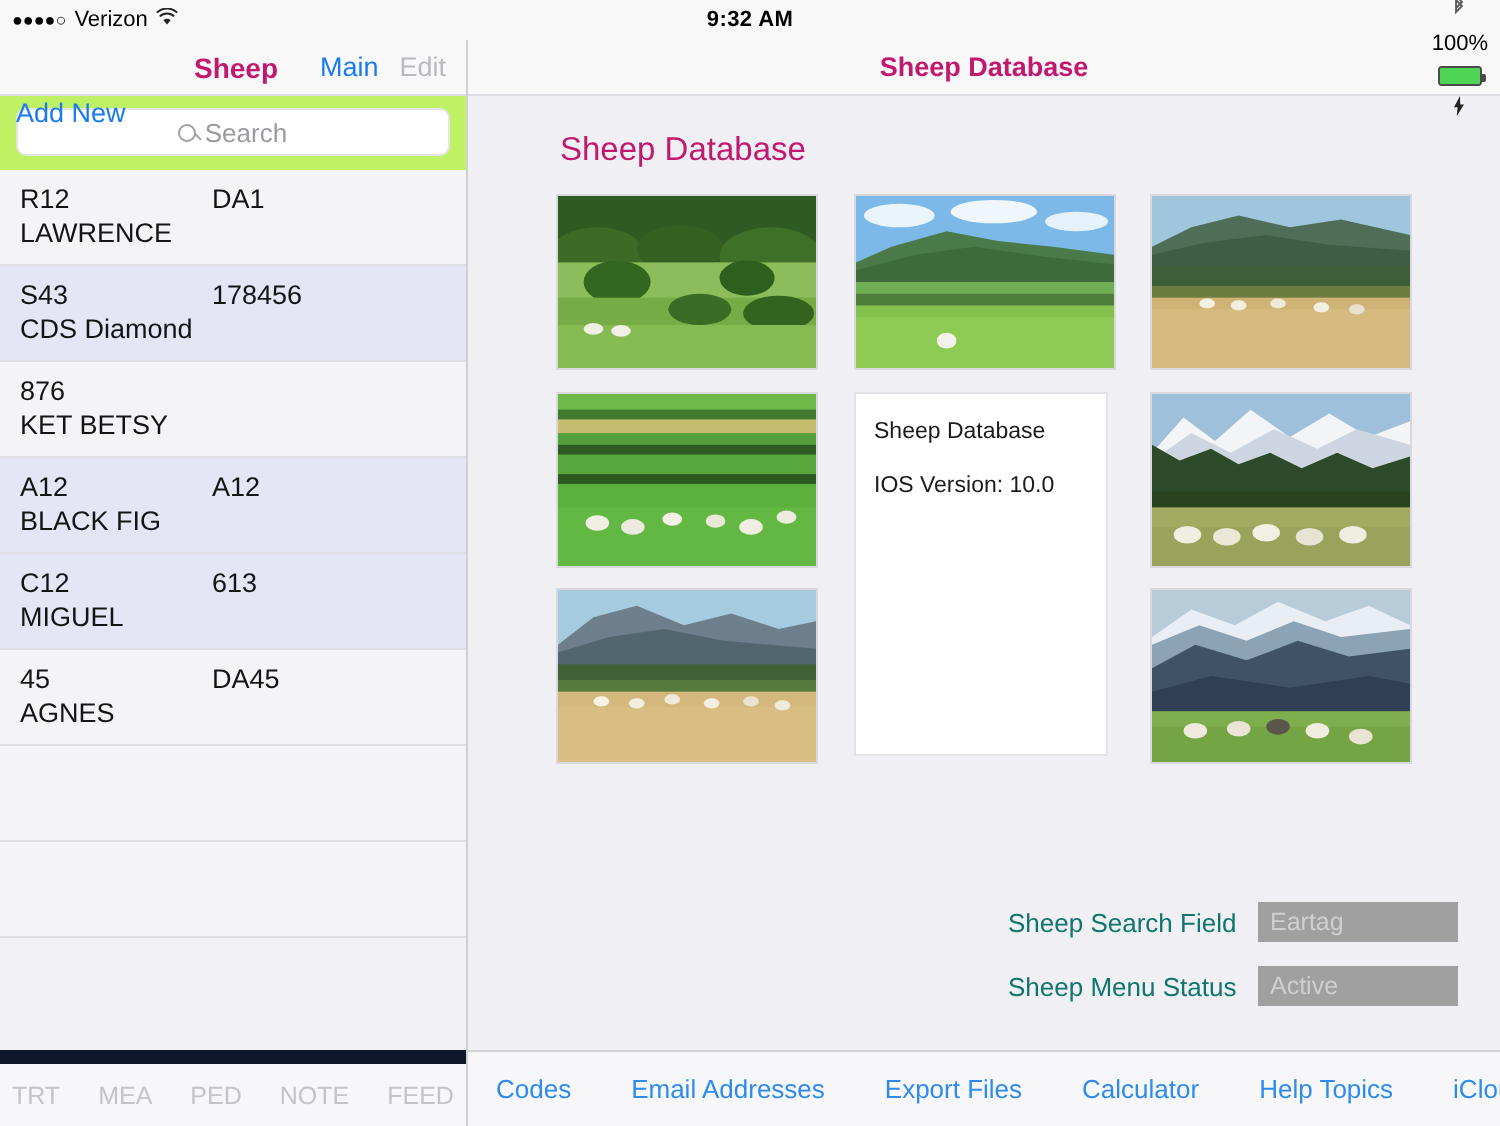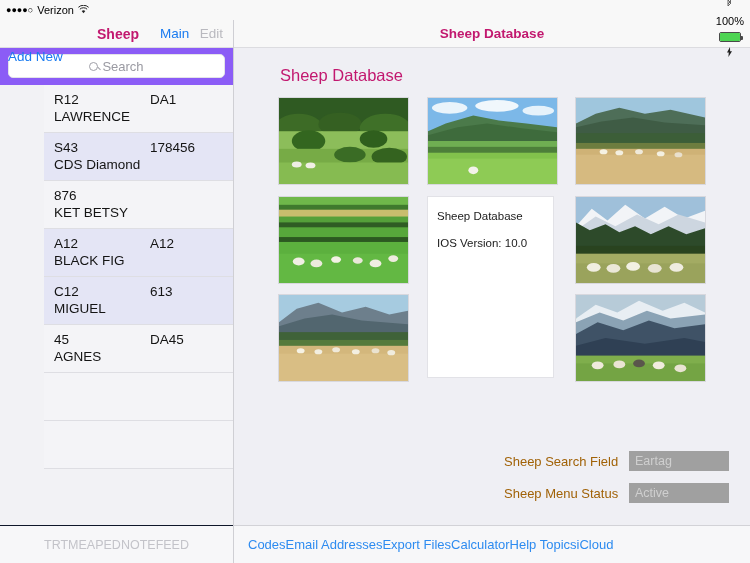--- a/index.html
+++ b/index.html
@@ -65,56 +65,56 @@
   .navbtn.dim { color: #b9b9bf; }
   .nav-title {
     font-size: 14px; font-weight: bold; color: #c2186f;
   }
   .left-nav .slot-addnew { position: absolute; left: 8px; margin-top: 45px; }
   .left-nav .slot-sheep  { position: absolute; left: 97px; }
   .left-nav .slot-main   { position: absolute; left: 160px; }
   .left-nav .slot-edit   { position: absolute; right: 10px; }
 
   .searchwrap {
-    padding: 6px 8px 7px 8px; background: #8b5cf6;
+    padding: 6px 8px 7px 8px; background: #bef264;
     flex: 0 0 auto;
   }
   .searchbox {
     height: 24px; background: #fff; border-radius: 5px;
     display: flex; align-items: center; justify-content: center;
     gap: 4px; border: 1px solid #e3e3e8;
   }
   .s-icon {
     width: 9px; height: 9px; border: 1.3px solid #a0a0a8;
     border-radius: 50%; position: relative; display: inline-block;
   }
   .s-icon::after {
     content: ""; position: absolute; width: 4px; height: 1.3px;
     background: #a0a0a8; transform: rotate(45deg);
     right: -3.2px; bottom: 0px;
   }
   .s-ph { font-size: 13px; color: #9a9aa2; }
 
-  .list { flex: 1 1 auto; overflow: hidden; background: #f2f2f5; padding-left: 44px; }
+  .list { flex: 1 1 auto; overflow: hidden; background: #f2f2f5; }
   .row {
     height: 48px; padding: 6px 10px 0 10px;
     border-bottom: 1px solid #dedee3;
     background: #f4f4f7;
   }
   .row.alt { background: #e4e5f5; }
   .row-top { display: flex; font-size: 13.5px; color: #141414; line-height: 17px; }
   .row-c1 { width: 96px; flex: 0 0 96px; }
   .row-c2 { flex: 1 1 auto; }
   .row-bot { font-size: 13.5px; color: #141414; line-height: 18px; }
   .row-filler { height: 48px; border-bottom: 1px solid #dedee3; background: #f4f4f7; }
 
   .left-tabs {
     flex: 0 0 38px; height: 38px;
-    background: #f7f7f9; border-top: 1px solid #0f172a;
-    display: flex; align-items: center; justify-content: center;
+    background: #f7f7f9; border-top: 7px solid #0f172a;
+    display: flex; align-items: center; justify-content: space-between;
     padding: 0 6px;
   }
   .ltab { font-size: 12.5px; color: #c3c3c9; }
 
   
   .right {
     flex: 1 1 auto; background: #efeff4;
     display: flex; flex-direction: column; min-width: 0; min-height: 0;
   }
   .right-nav {
@@ -142,53 +142,54 @@
     width: 127px; height: 182px;
     background: #ffffff; border: 1px solid #e2e2e7;
     padding: 13px 9px;
   }
   .infocard .l1 { font-size: 11.5px; color: #1b1b1b; margin-bottom: 15px; }
   .infocard .l2 { font-size: 11.5px; color: #1b1b1b; }
 
   
   .formzone { position: absolute; left: 270px; top: 402px; width: 400px; }
   .frow { display: flex; align-items: center; height: 22px; margin-bottom: 10px; }
-  .flabel { font-size: 13px; color: #a16207; }
+  .flabel { font-size: 13px; color: #0f766e; }
   .flabel.w1 { width: 125px; flex: 0 0 125px; }
   .ffield {
     width: 100px; height: 20px; background: #a0a0a0;
     display: flex; align-items: center; padding-left: 6px;
   }
   .ffield span { font-size: 12.5px; color: #cfcfcf; }
   .fspacer { width: 22px; flex: 0 0 22px; }
 
   .right-tabs {
     flex: 0 0 38px; height: 38px; background: #f7f7f9;
     border-top: 1px solid #d2d2d7;
-    display: flex; align-items: center; padding-left: 14px;
+    display: flex; align-items: center; gap: 30px; padding-left: 14px;
   }
   .rtab { font-size: 13px; color: #2d8bf0; white-space: nowrap; }
 </style>
 </head>
 <body>
 
 <div id="app">
 
   <div class="statusbar">
     <div class="sb-left">
       <span class="sb-dots">●●●●○</span>
       <span class="sb-carrier">Verizon</span>
       <span class="sb-wifi">
         <svg width="11" height="9" viewBox="0 0 11 9">
             <path d="M5.5 8.2 3.7 6.1a2.6 2.6 0 0 1 3.6 0Z" fill="#222"></path>
             <path d="M1.9 4.2a5.2 5.2 0 0 1 7.2 0" stroke="#222" stroke-width="1" fill="none"></path>
             <path d="M.4 2.3a7.4 7.4 0 0 1 10.2 0" stroke="#222" stroke-width="1" fill="none"></path>
           </svg>
       </span>
     </div>
+    <div class="sb-center">9:32 AM</div>
     <div class="sb-right">
       <span>
         <svg width="11" height="11" viewBox="0 0 11 11">
             <circle cx="5.5" cy="5.5" r="4.6" fill="none" stroke="#222" stroke-width="1"></circle>
             <rect x="3.6" y="5" width="3.8" height="3" fill="#222"></rect>
             <path d="M4.3 5V4.1a1.2 1.2 0 0 1 2.4 0V5" fill="none" stroke="#222" stroke-width=".8"></path>
           </svg>
       </span>
       <span>
         <svg width="10" height="10" viewBox="0 0 10 10">

